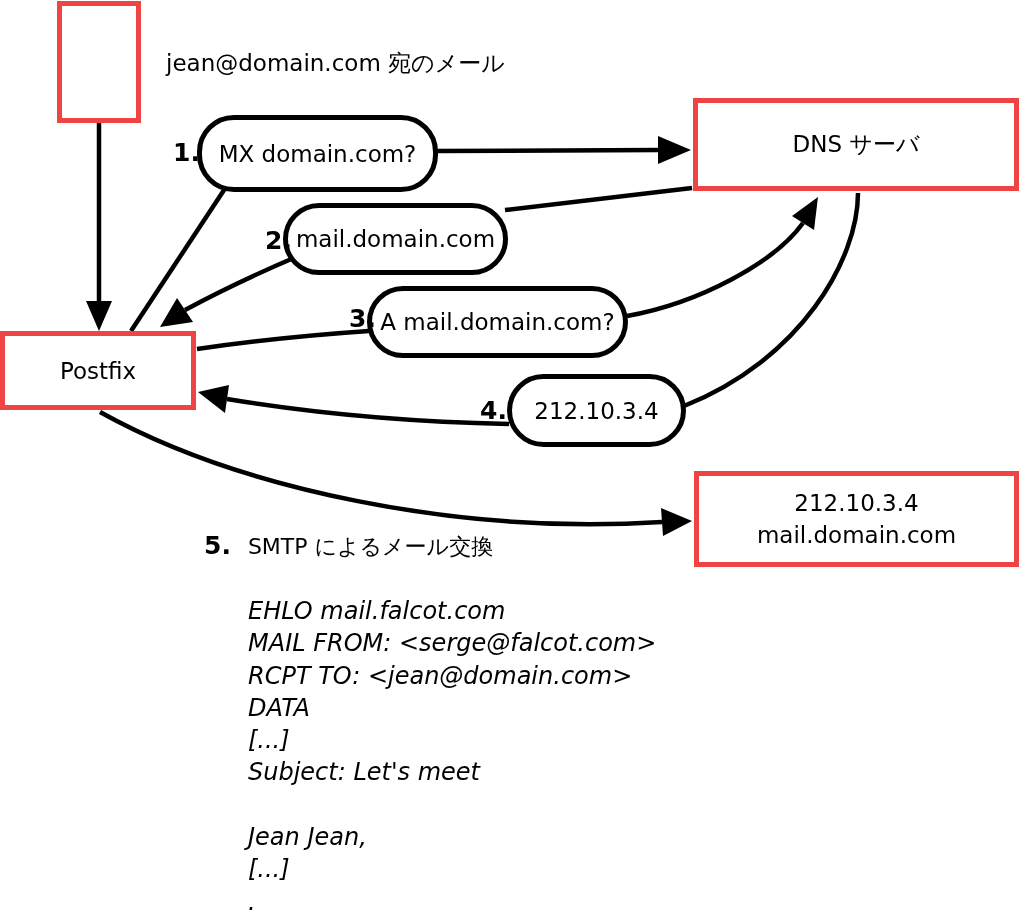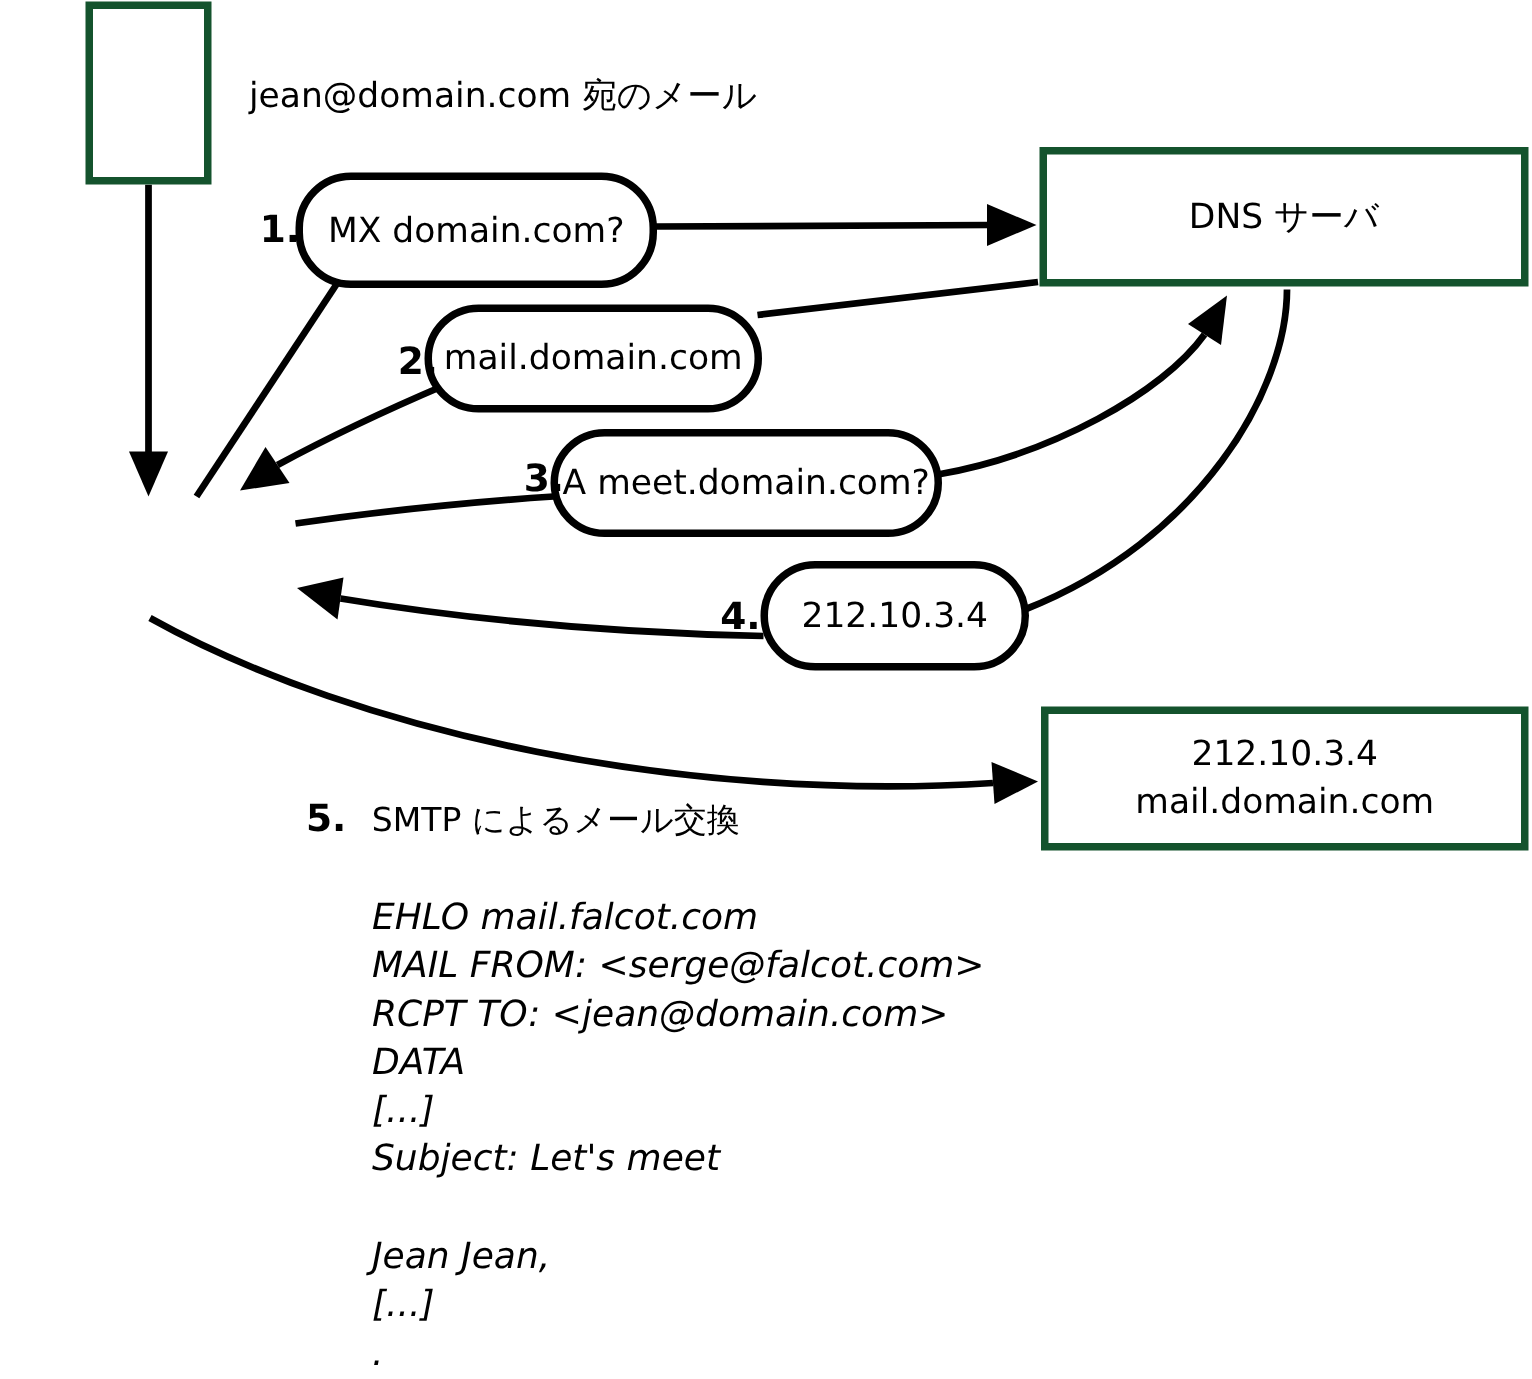--- a/index.html
+++ b/index.html
@@ -17,21 +17,21 @@
     color: #000000;
   }
   #connectors {
     position: absolute;
     left: 0; top: 0;
     z-index: 0;
   }
   .box {
     position: absolute;
     box-sizing: border-box;
-    border: 5px solid #14532d;
+    border: 5px solid #ef4444;
     background: #ffffff;
     display: flex;
     align-items: center;
     justify-content: center;
     z-index: 2;
     font-size: 23px;
   }
   .pill {
     position: absolute;
     box-sizing: border-box;
@@ -129,38 +129,41 @@
     <polygon class="head" points="198,392 229,385 225,413"></polygon>
 
     <path class="wire" d="M 100 412 C 240 490 460 535 662 522"></path>
     <polygon class="head" points="692,521 663,536 661,508"></polygon>
   </svg>
 
   <div class="box" style="left:57px; top:1px; width:84px; height:122px;"></div>
 
   <div class="free-label" style="left:166px; top:48px;">jean@domain.com 宛のメール</div>
 
+  <div class="box" style="left:0px; top:331px; width:196px; height:79px;">
+    <span>Postfix</span>
+  </div>
 
   <div class="box" style="left:693px; top:98px; width:326px; height:93px;">
     <span>DNS サーバ</span>
   </div>
 
   <div class="box two-line" style="left:694px; top:471px; width:325px; height:96px;">
     <span>212.10.3.4</span>
     <span>mail.domain.com</span>
   </div>
 
   <div class="pill" style="left:197px; top:115px; width:241px; height:77px;">
     <span>MX domain.com?</span>
   </div>
   <div class="pill" style="left:283px; top:203px; width:225px; height:72px;">
     <span>mail.domain.com</span>
   </div>
   <div class="pill" style="left:367px; top:286px; width:261px; height:72px;">
-    <span>A meet.domain.com?</span>
+    <span>A mail.domain.com?</span>
   </div>
   <div class="pill" style="left:507px; top:374px; width:179px; height:73px;">
     <span>212.10.3.4</span>
   </div>
 
   <div class="step-num" style="left:140px; top:138px; width:60px;">1.</div>
   <div class="step-num" style="left:232px; top:226px; width:60px;">2.</div>
   <div class="step-num" style="left:316px; top:304px; width:60px;">3.</div>
   <div class="step-num" style="left:447px; top:396px; width:60px;">4.</div>
 

